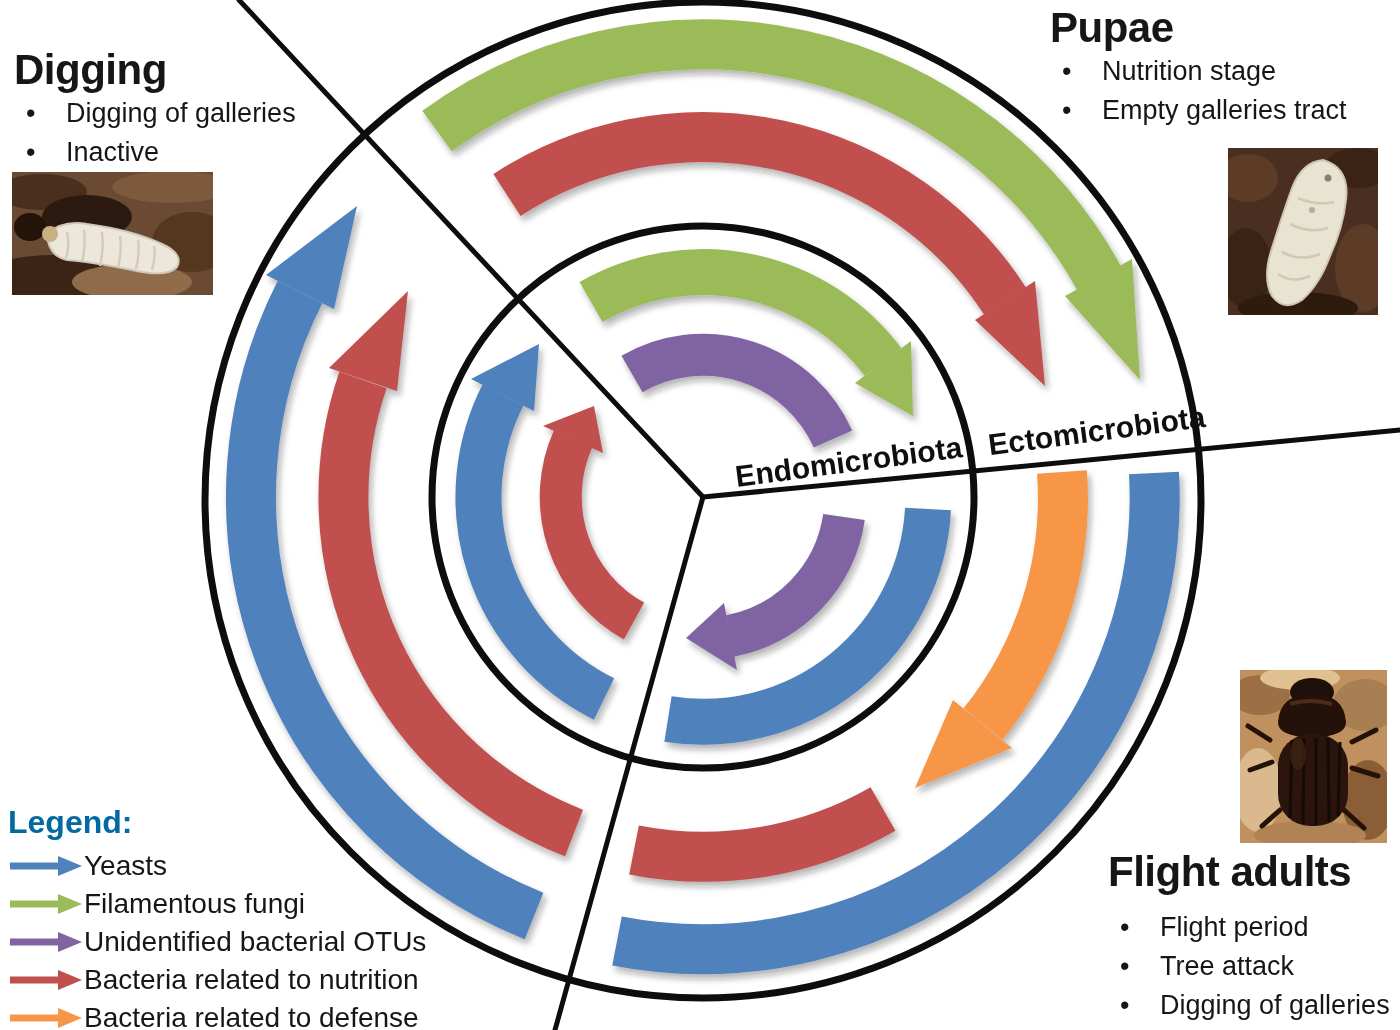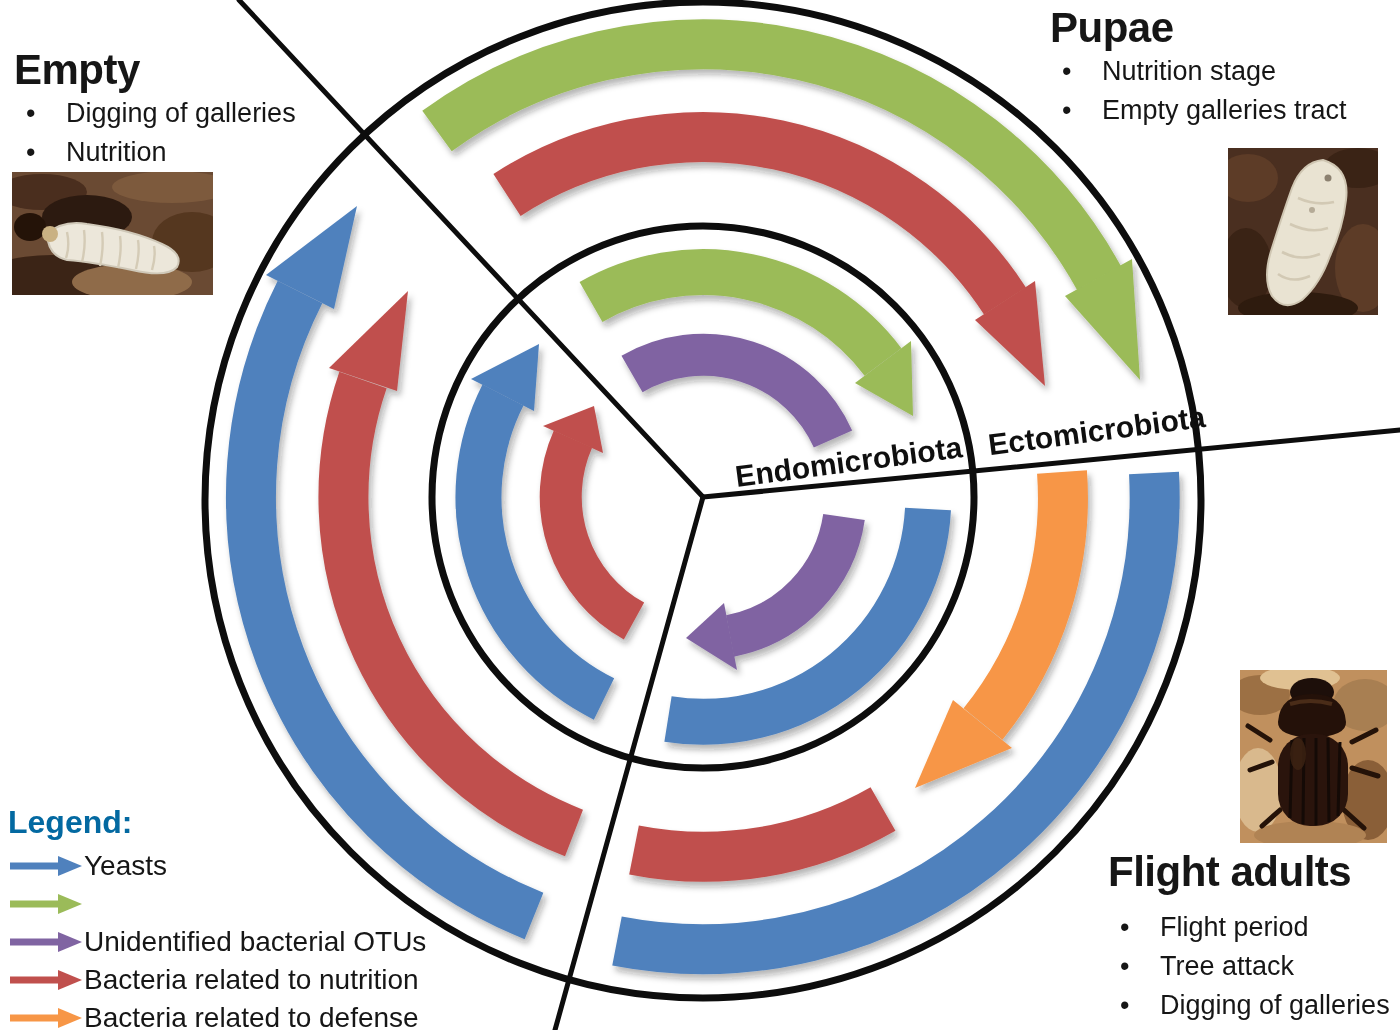--- a/index.html
+++ b/index.html
@@ -97,24 +97,24 @@
         <path d="M 844 517 A 142 142 0 0 1 730 636" fill="none" stroke-width="42" stroke="#8064A2"></path>
         <path d="M 737 670 L 724 603 L 686 638 Z" fill="#8064A2"></path>
       </g>
     </g>
 
     <text class="ring-label" x="850" y="472" text-anchor="middle" transform="rotate(-7.5 850 472)">Endomicrobiota</text>
     <text class="ring-label" x="1098" y="441" text-anchor="middle" transform="rotate(-7.5 1098 441)">Ectomicrobiota</text>
   </svg>
 
   <div class="block" style="left:14px;top:48px;width:360px;">
-    <h1>Empty</h1>
+    <h1>Digging</h1>
     <ul>
       <li>Digging of galleries</li>
-      <li>Nutrition</li>
+      <li>Inactive</li>
     </ul>
   </div>
   <div class="photo" style="left:12px;top:172px;width:201px;height:123px;">
     <svg width="201" height="123" viewBox="0 0 201 123">
       <rect width="201" height="123" fill="#6a4a33"></rect>
       <ellipse cx="30" cy="20" rx="45" ry="18" fill="#4a2e1e"></ellipse>
       <ellipse cx="160" cy="15" rx="60" ry="16" fill="#7d5a3d"></ellipse>
       <ellipse cx="180" cy="70" rx="40" ry="30" fill="#55371f"></ellipse>
       <ellipse cx="40" cy="105" rx="70" ry="22" fill="#3b2416"></ellipse>
       <ellipse cx="120" cy="110" rx="60" ry="18" fill="#8f6b49"></ellipse>
@@ -184,20 +184,21 @@
         <polygon points="50,1 50,21 74,11" fill="#4F81BD"></polygon>
       </svg>
       <span class="llabel">Yeasts</span>
     </div>
 
     <div class="legend-row">
       <svg class="licon" width="76" height="22" viewBox="0 0 76 22">
         <line x1="2" y1="11" x2="52" y2="11" stroke-width="7" stroke="#9BBB59"></line>
         <polygon points="50,1 50,21 74,11" fill="#9BBB59"></polygon>
       </svg>
+      <span class="llabel">Filamentous fungi</span>
     </div>
 
     <div class="legend-row">
       <svg class="licon" width="76" height="22" viewBox="0 0 76 22">
         <line x1="2" y1="11" x2="52" y2="11" stroke-width="7" stroke="#8064A2"></line>
         <polygon points="50,1 50,21 74,11" fill="#8064A2"></polygon>
       </svg>
       <span class="llabel">Unidentified bacterial OTUs</span>
     </div>
 

